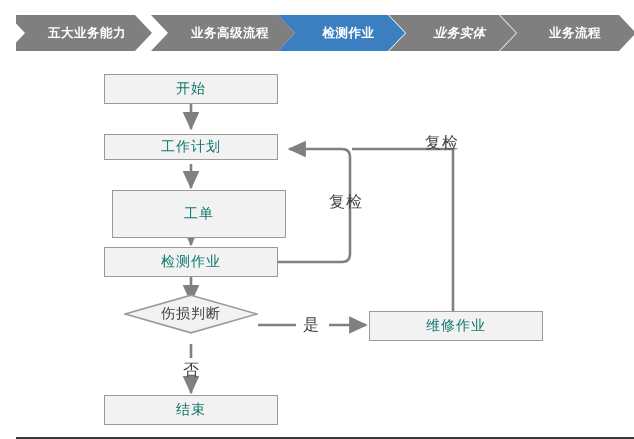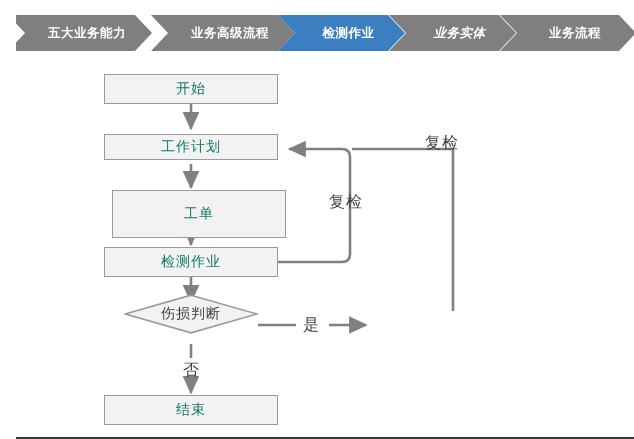--- a/index.html
+++ b/index.html
@@ -174,20 +174,23 @@
     <span>检测作业</span>
   </div>
 
   <div class="diamond-wrap" style="left:108px; top:294px; width:134px; height:40px;">
     <svg width="134" height="40" viewBox="0 0 134 40" xmlns="http://www.w3.org/2000/svg">
       <polygon points="67,1.2 132.8,20 67,38.8 1.2,20" fill="#f2f2f2" stroke="#9a9a9a" stroke-width="1.6"></polygon>
     </svg>
     <span class="diamond-label">伤损判断</span>
   </div>
 
+  <div class="node" style="left:353px; top:311px; width:174px; height:30px;">
+    <span>维修作业</span>
+  </div>
 
   <div class="node" style="left:88px; top:395px; width:174px; height:30px;">
     <span>结束</span>
   </div>
 
   <div class="edge-label" style="left:313px; top:192px;">复检</div>
 
   <div class="edge-label" style="left:409px; top:133px;">复检</div>
 
   <div class="edge-label" style="left:287px; top:315px;">是</div>

